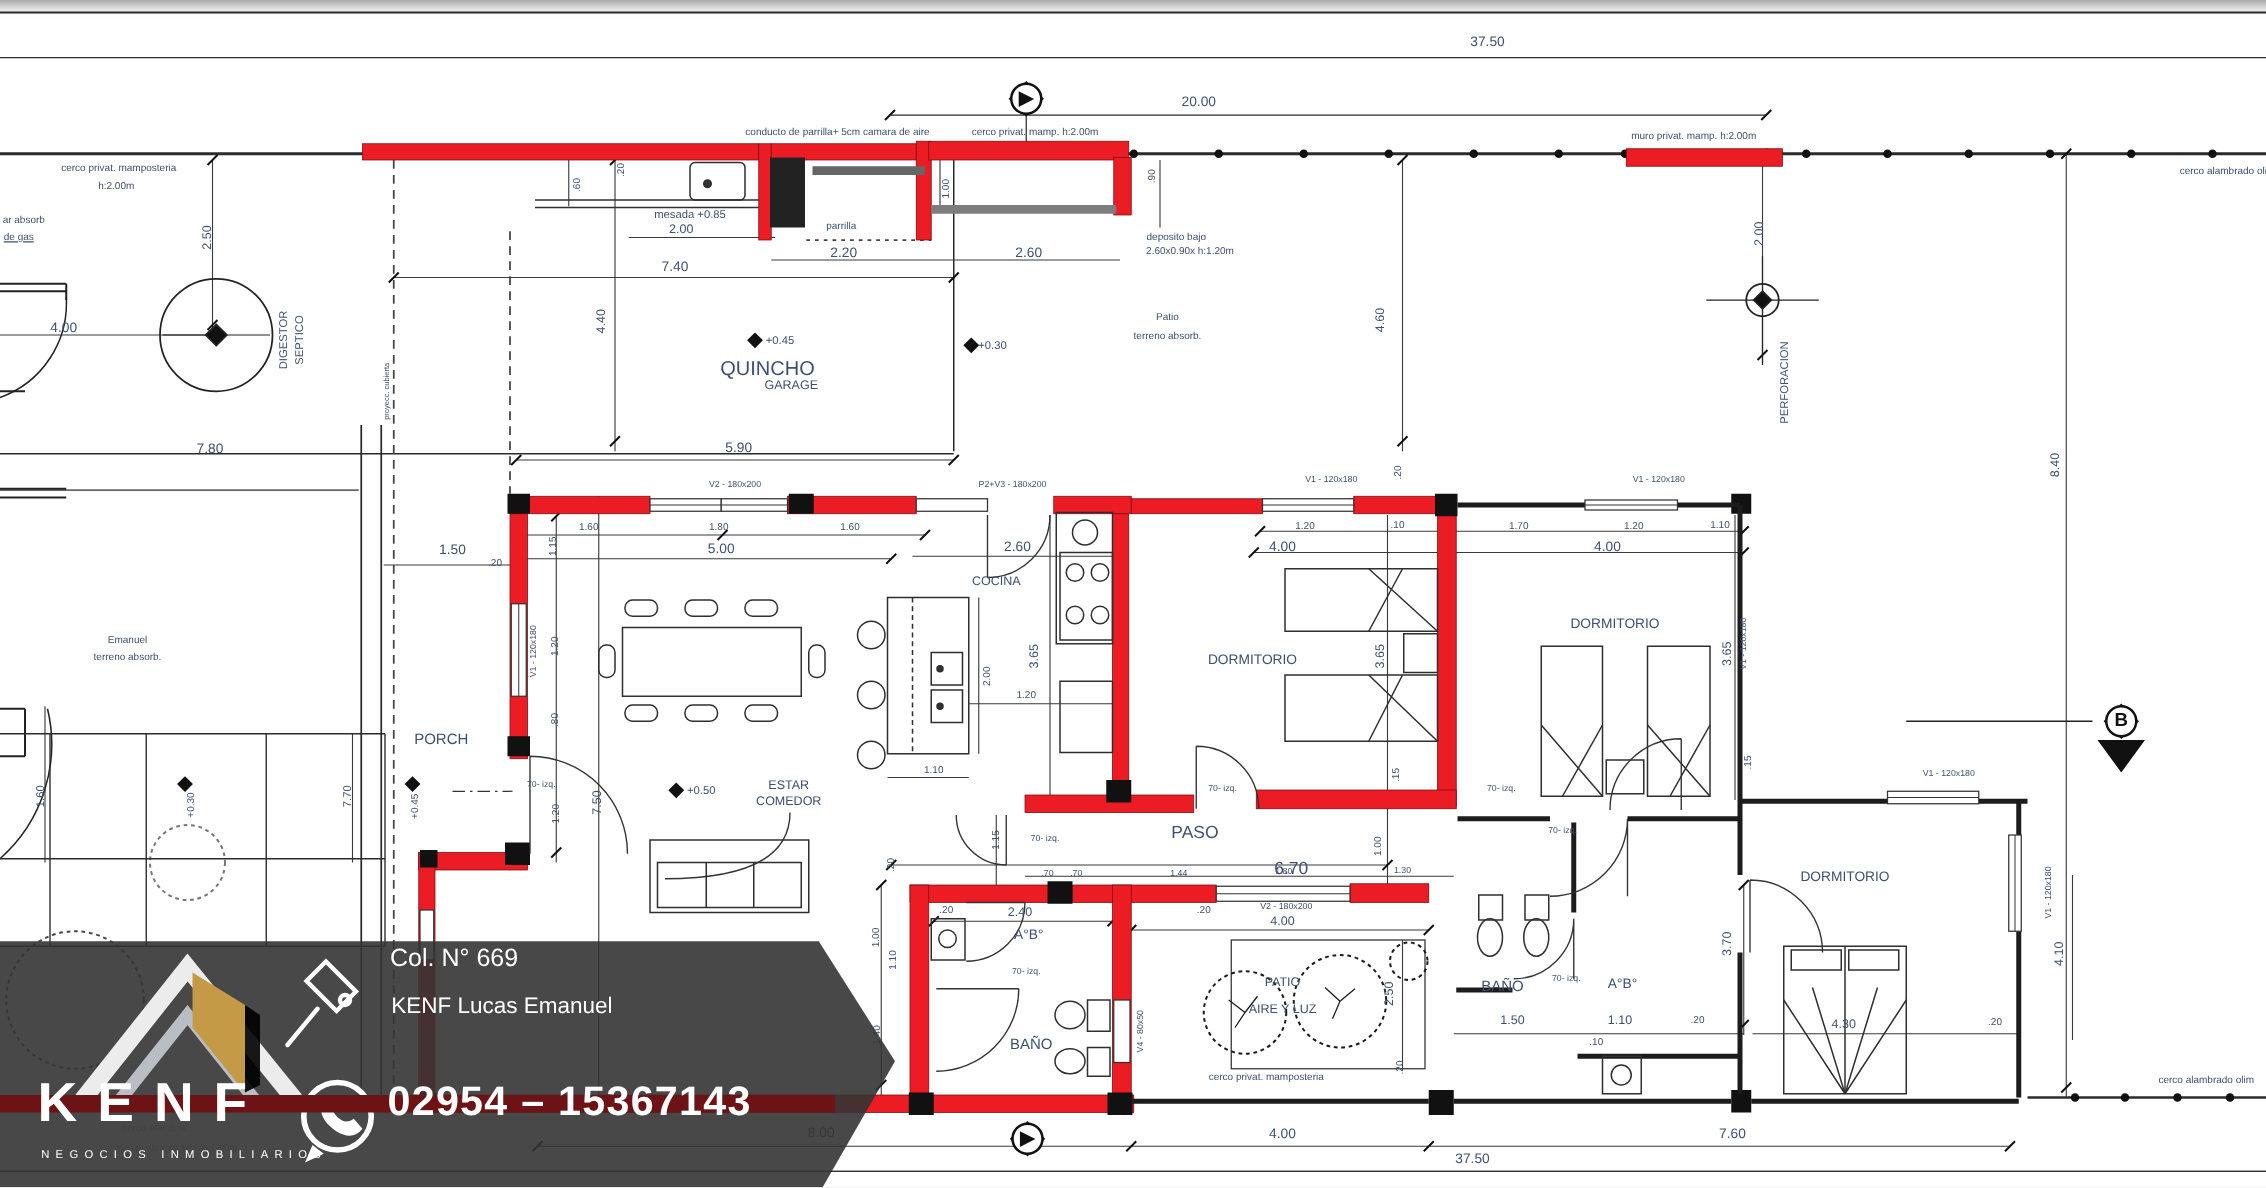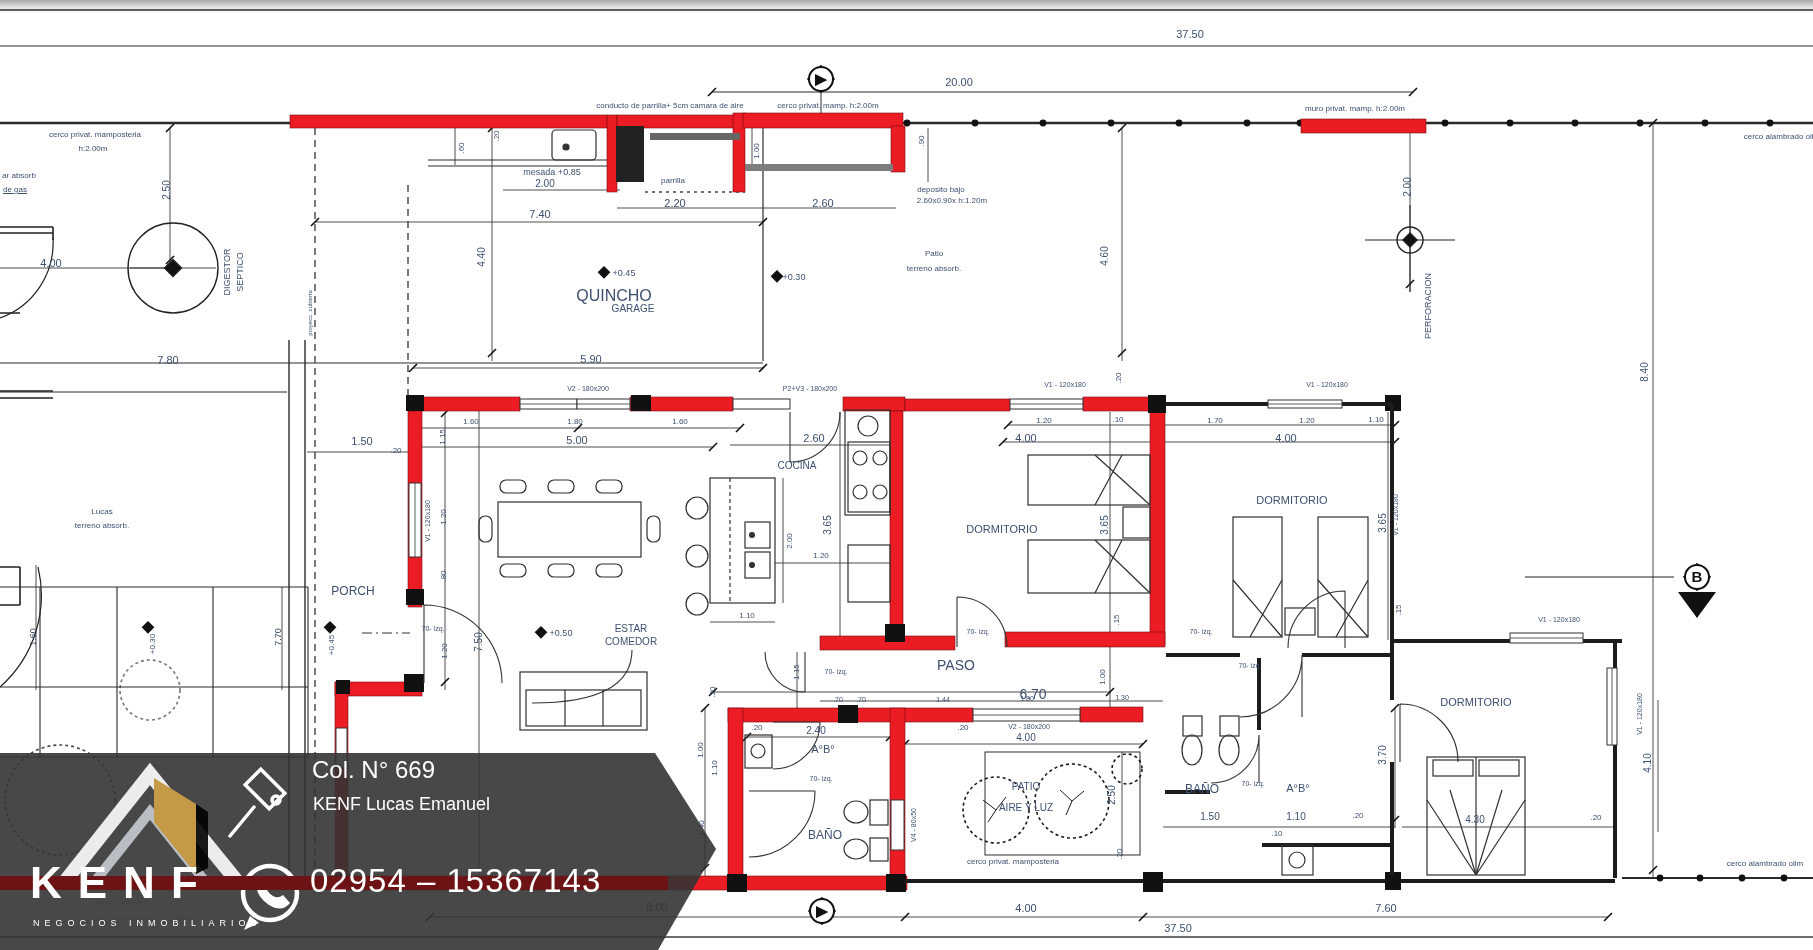--- a/index.html
+++ b/index.html
@@ -15,23 +15,23 @@
   .marker .dia{position:absolute;left:7px;top:7px;width:20px;height:20px;background:#111;
     transform:rotate(45deg);}
   .marker .cir{position:absolute;left:4px;top:4px;width:26px;height:26px;border-radius:50%;
     background:#fff;border:2.5px solid #111;box-sizing:border-box;text-align:center;
     font-size:15px;font-weight:bold;color:#111;line-height:21px;}
   #banner{position:absolute;left:0;top:750px;width:730px;height:200px;z-index:4;}
   #banner .bg{position:absolute;left:0;top:0;}
   .btxt{position:absolute;color:var(--bannertext);z-index:6;}
   #brand{left:30px;top:108px;font-size:44px;font-weight:bold;letter-spacing:16px;}
   #tagline{left:33px;top:168px;font-size:9px;letter-spacing:5px;}
-  #license{left:312px;top:6px;font-size:24px;font-weight:400;}
+  #license{left:312px;top:6px;font-size:20px;font-weight:400;}
   #agent{left:313px;top:44px;font-size:18px;font-weight:300;}
-  #phone{left:310px;top:112px;font-size:33px;font-weight:normal;letter-spacing:1px;}
+  #phone{left:310px;top:112px;font-size:33px;font-weight:bold;letter-spacing:1px;}
   .redstripe{position:absolute;left:0;top:126px;width:668px;height:14px;background:#6d1315;
     z-index:5;}
 </style>
 </head>
 <body>
 
 <div id="stage">
   <div id="top-shade"></div>
 
   <svg id="plan-svg" width="1813" height="950" viewBox="0 0 1813 950">
@@ -351,21 +351,21 @@
       <span class="lbl" style="left: 814px; top: 438px; font-size: 11px;">2.60</span>
       <span class="lbl" style="left: 1044px; top: 421px; font-size: 8px;">1.20</span>
       <span class="lbl" style="left: 1118px; top: 420px; font-size: 8px;">.10</span>
       <span class="lbl" style="left: 1215px; top: 421px; font-size: 8px;">1.70</span>
       <span class="lbl" style="left: 1307px; top: 421px; font-size: 8px;">1.20</span>
       <span class="lbl" style="left: 1376px; top: 420px; font-size: 8px;">1.10</span>
       <span class="lbl" style="left: 1026px; top: 438px; font-size: 11px;">4.00</span>
       <span class="lbl" style="left: 1286px; top: 438px; font-size: 11px;">4.00</span>
       <span class="lbl" style="left: 362px; top: 441px; font-size: 11px;">1.50</span>
       <span class="lbl" style="left: 396px; top: 451px; font-size: 8px;">.20</span>
-      <span class="lbl" style="left: 102px; top: 512px; font-size: 8px;">Lucas</span>
+      <span class="lbl" style="left: 102px; top: 512px; font-size: 8px;">Emanuel</span>
       <span class="lbl" style="left: 102px; top: 526px; font-size: 8px;">terreno absorb.</span>
       <span class="lbl" style="left: 353px; top: 591px; font-size: 12px;">PORCH</span>
       <span class="lbl" style="left: 797px; top: 466px; font-size: 10px;">COCINA</span>
       <span class="lbl" style="left: 1002px; top: 529px; font-size: 11px;">DORMITORIO</span>
       <span class="lbl" style="left: 1292px; top: 500px; font-size: 11px;">DORMITORIO</span>
       <span class="lbl" style="left: 1476px; top: 702px; font-size: 11px;">DORMITORIO</span>
       <span class="lbl" style="left: 631px; top: 629px; font-size: 10px;">ESTAR</span>
       <span class="lbl" style="left: 631px; top: 642px; font-size: 10px;">COMEDOR</span>
       <span class="lbl" style="left: 561px; top: 633px; font-size: 9px;">+0.50</span>
       <span class="lbl" style="left: 794px; top: 277px; font-size: 9px;">+0.30</span>

